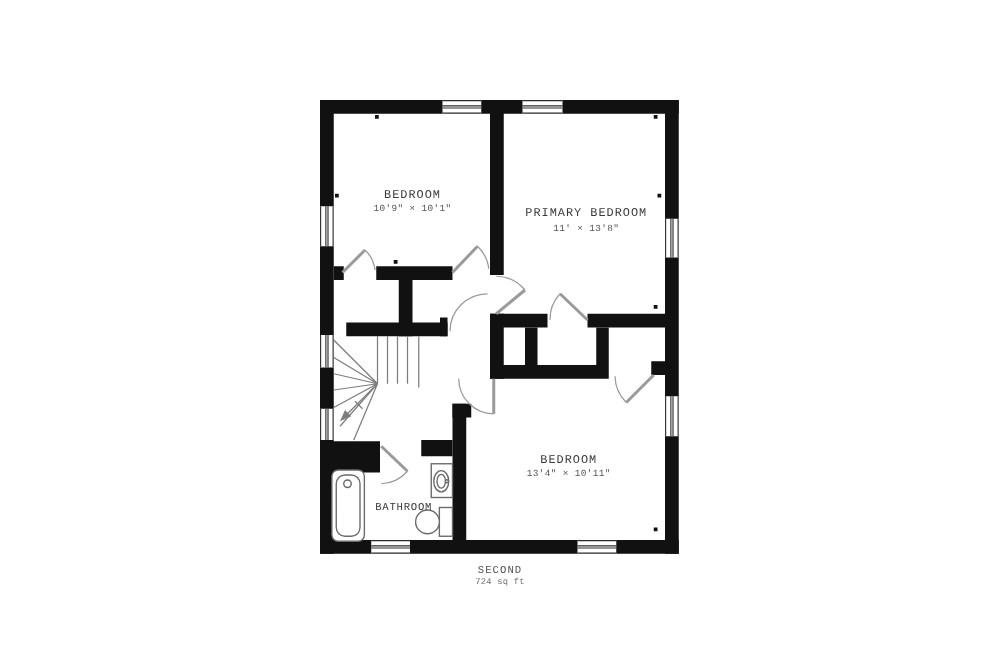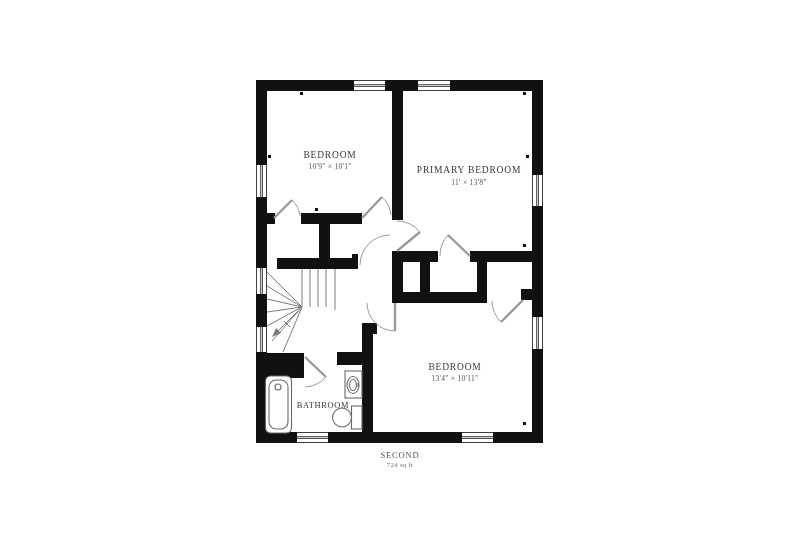--- a/index.html
+++ b/index.html
@@ -1,17 +1,17 @@
 <!DOCTYPE html>
 <html style="--bg: #ffffff; --wall: #111111; --text: #3a3a3a; --dim: #545454; --dim2: #6f6f6f; --arc: #9a9a9a; --fixture: #6a6a6a; --stair: #7d7d7d; --winline: #2a2a2a;"><head>
 <meta charset="utf-8">
 <style>
   html,body{margin:0;padding:0;background:var(--bg,#fff);}
   .stage{width:644px;height:533px;position:relative;background:var(--bg,#fff);
-         font-family:Liberation Serif, serif;}
+         font-family:Liberation Mono, monospace;}
   svg{position:absolute;left:0;top:0;}
   .wall{fill:var(--wall,#111);stroke:none;}
   .wline{stroke:var(--winline,#2a2a2a);stroke-width:0.9;fill:none;}
   .arc{stroke:var(--arc,#9a9a9a);stroke-width:1;fill:none;}
   .leaf{stroke:var(--arc,#9a9a9a);stroke-width:2.4;fill:none;}
   .fixture{stroke:var(--fixture,#6a6a6a);stroke-width:1.1;fill:#fff;}
   .stair{stroke:var(--stair,#7d7d7d);stroke-width:1;fill:none;}
   .stairfill{fill:var(--stair,#7d7d7d);stroke:none;}
   .tick{fill:var(--wall,#111);}
   text{fill:var(--text,#3a3a3a);}

